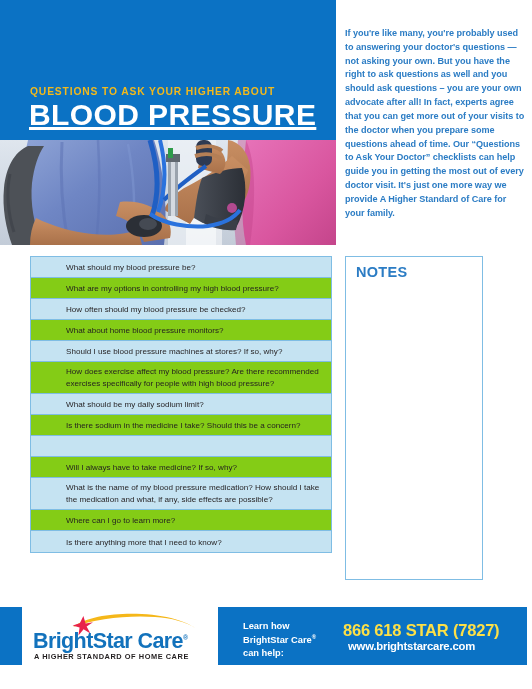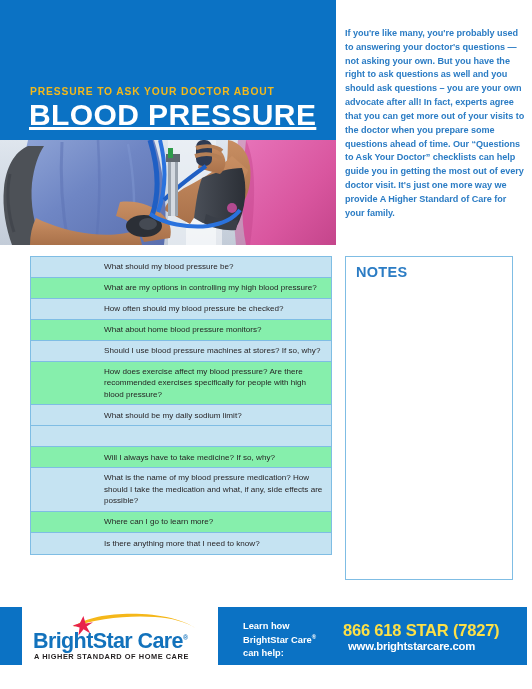--- a/index.html
+++ b/index.html
@@ -81,29 +81,28 @@
   #checklist {
     position: absolute;
     left: 30px;
     top: 256px;
     width: 302px;
     border: 1px solid #7fbde4;
     box-sizing: border-box;
   }
   .q-row {
     display: flex;
-    align-items: center;
+    align-items: flex-end;
     border-bottom: 1px solid #7fbde4;
     min-height: 21px;
     box-sizing: border-box;
-    padding-left: 38px;
   }
   .q-row:last-child { border-bottom: none; }
   .q-row.shade { background: #c5e3f2; }
-  .q-row.plain { background: #86efac; }
+  .q-row.plain { background: #84cc16; }
   .q-check {
     width: 27px;
     flex: 0 0 27px;
     border-right: 1px solid #7fbde4;
     box-sizing: border-box;
   }
   .q-text {
     flex: 1 1 auto;
     padding: 4px 7px 4px 8px;
     font-size: 8.1px;
@@ -113,21 +112,21 @@
     align-items: center;
     box-sizing: border-box;
   }
   .q-row.tall { min-height: 32px; }
 
   
   #notes-panel {
     position: absolute;
     left: 345px;
     top: 256px;
-    width: 168px;
+    width: 138px;
     height: 324px;
     background: #ffffff;
     border: 1px solid #7fbde4;
     box-sizing: border-box;
   }
   #notes-title {
     position: absolute;
     left: 10px;
     top: 7px;
     font-size: 14.5px;
@@ -229,21 +228,21 @@
     white-space: nowrap;
   }
 </style>
 </head>
 <body>
 
 <div id="header-block">
 
   <div id="header-banner"></div>
 
-  <div id="header-eyebrow">PRESSURE TO ASK YOUR DOCTOR ABOUT</div>
+  <div id="header-eyebrow">QUESTIONS TO ASK YOUR HIGHER ABOUT</div>
 
   <div id="header-title">BLOOD PRESSURE</div>
 
   <div id="header-photo">
     <svg width="336" height="105" viewBox="0 0 336 105" aria-hidden="true">
       <defs>
         <linearGradient id="bgWall" x1="0" y1="0" x2="0" y2="1">
           <stop offset="0%" stop-color="#dfe6ee"></stop>
           <stop offset="100%" stop-color="#c3ccd8"></stop>
         </linearGradient>
@@ -347,20 +346,24 @@
   <div class="q-row plain tall">
     <div class="q-check"></div>
     <div class="q-text">How does exercise affect my blood pressure? Are there recommended exercises specifically for people with high blood pressure?</div>
   </div>
 
   <div class="q-row shade">
     <div class="q-check"></div>
     <div class="q-text">What should be my daily sodium limit?</div>
   </div>
 
+  <div class="q-row plain">
+    <div class="q-check"></div>
+    <div class="q-text">Is there sodium in the medicine I take? Should this be a concern?</div>
+  </div>
 
   <div class="q-row shade">
     <div class="q-check"></div>
   </div>
 
   <div class="q-row plain">
     <div class="q-check"></div>
     <div class="q-text">Will I always have to take medicine? If so, why?</div>
   </div>
 

